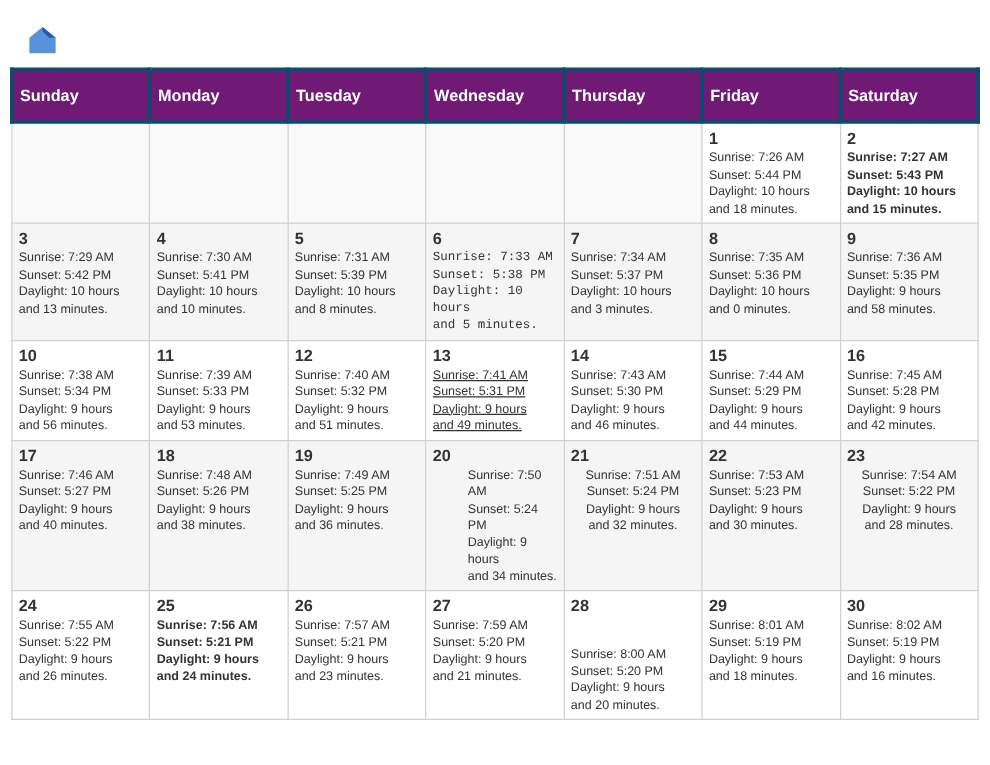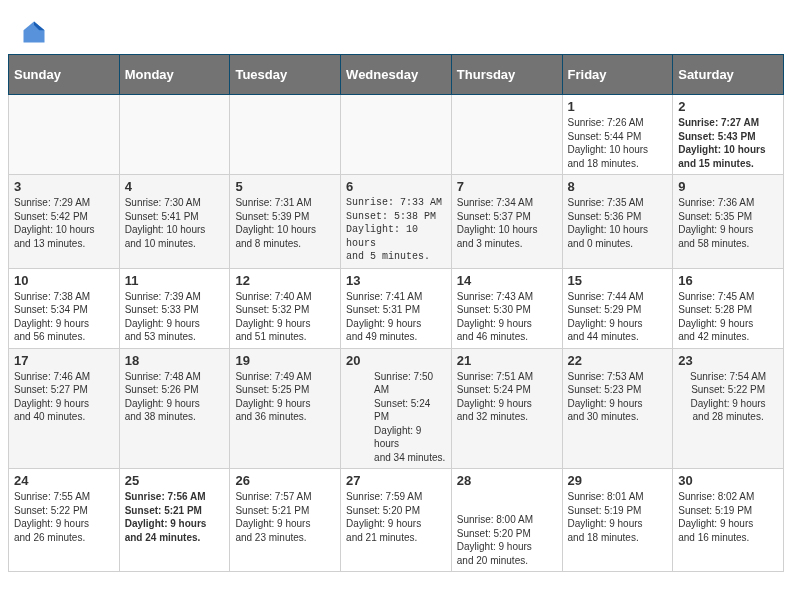--- a/index.html
+++ b/index.html
@@ -55,27 +55,27 @@
       margin-top: 2px;
     }
     .calendar {
       width: 100%;
       border-collapse: collapse;
       margin: 0;
       padding: 0 0px;
       table-layout: fixed;
     }
     .calendar th {
-      background-color: #737373;
+      background-color: #701a75;
       color: white;
       font-size: 13px;
       font-weight: bold;
       padding: 12px 5px;
       text-align: left;
-      border: 1px solid #0c4a6e;
+      border: 3px solid #0c4a6e;
     }
     .calendar td {
       vertical-align: top;
       font-size: 10.5px;
       color: #333;
       padding: 4px 5px;
       border: 1px solid #d0d0d0;
       height: 80px;
       width: 113px;
     }
@@ -226,21 +226,21 @@
           </td>
           <td>
             <span class="day-num">12</span>
             <div class="day-info" style="white-space: pre-line;">Sunrise: 7:40 AM
 Sunset: 5:32 PM
 Daylight: 9 hours
 and 51 minutes.</div>
           </td>
           <td>
             <span class="day-num">13</span>
-            <div class="day-info" style="white-space: pre-line;">Sunrise: 7:41 AM
+            <div class="day-info" style="white-space: pre-line; text-decoration: underline;">Sunrise: 7:41 AM
 Sunset: 5:31 PM
 Daylight: 9 hours
 and 49 minutes.</div>
           </td>
           <td>
             <span class="day-num">14</span>
             <div class="day-info" style="white-space: pre-line;">Sunrise: 7:43 AM
 Sunset: 5:30 PM
 Daylight: 9 hours
 and 46 minutes.</div>
@@ -284,21 +284,21 @@
           </td>
           <td>
             <span class="day-num">20</span>
             <div class="day-info" style="white-space: pre-line; margin-left: 28px;">Sunrise: 7:50 AM
 Sunset: 5:24 PM
 Daylight: 9 hours
 and 34 minutes.</div>
           </td>
           <td>
             <span class="day-num">21</span>
-            <div class="day-info" style="white-space: pre-line;">Sunrise: 7:51 AM
+            <div class="day-info" style="white-space: pre-line; text-align: center;">Sunrise: 7:51 AM
 Sunset: 5:24 PM
 Daylight: 9 hours
 and 32 minutes.</div>
           </td>
           <td>
             <span class="day-num">22</span>
             <div class="day-info" style="white-space: pre-line;">Sunrise: 7:53 AM
 Sunset: 5:23 PM
 Daylight: 9 hours
 and 30 minutes.</div>

